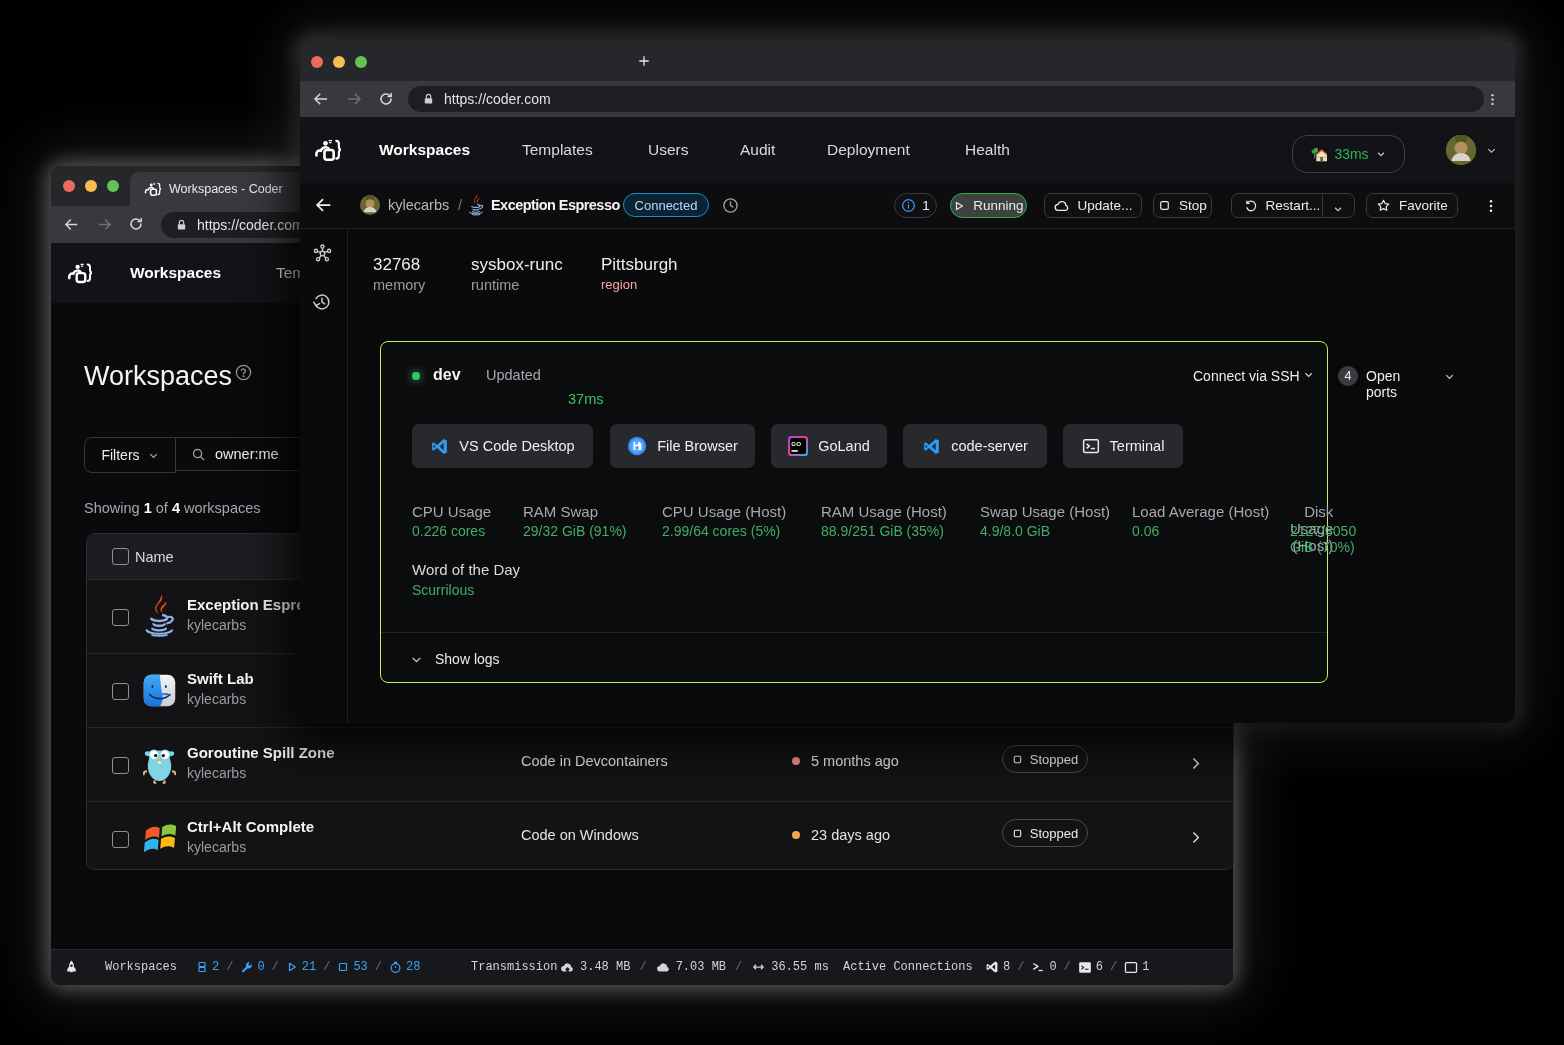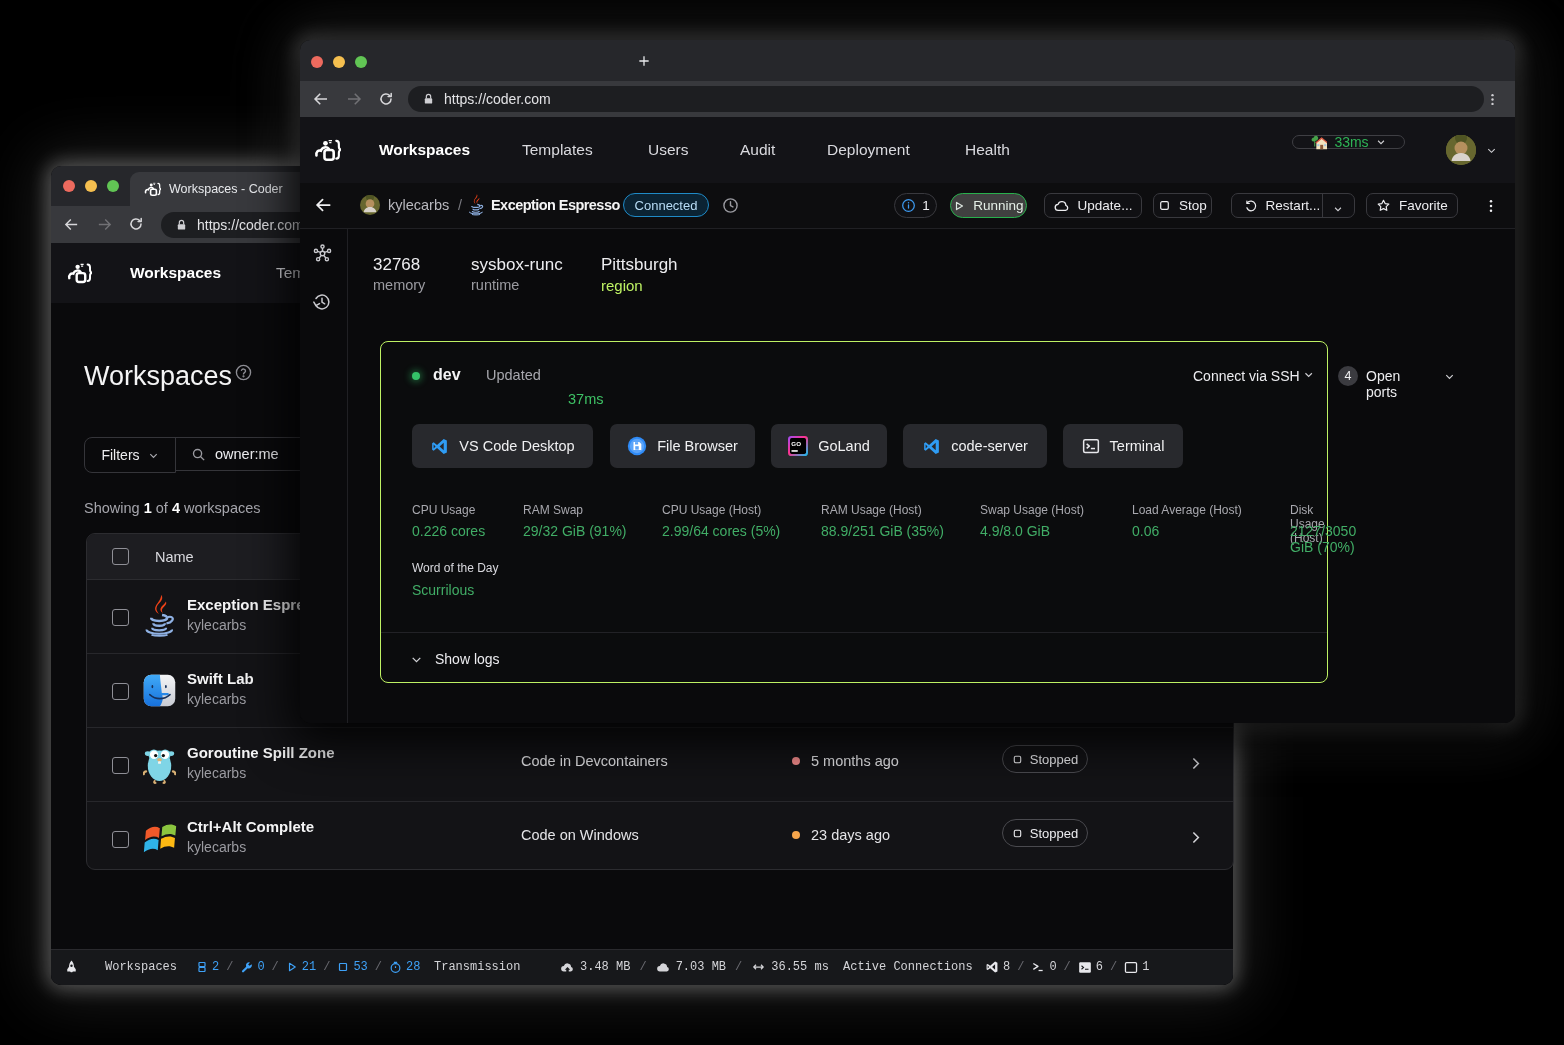--- a/index.html
+++ b/index.html
@@ -27,21 +27,21 @@
   .rname{position:absolute;left:100px;top:16px;color:#f4f4f5;font-size:15px;font-weight:700;}
   .rowner{position:absolute;left:100px;top:37px;color:#9b9ba1;font-size:14px;}
   .rcb{position:absolute;left:25px;top:29px;}
   .ricon{position:absolute;left:50px;top:14px;width:44px;height:44px;display:flex;align-items:center;justify-content:center;}
   .rtpl{position:absolute;left:434px;top:25px;color:#e4e4e7;font-size:14.5px;}
   .rdate{position:absolute;left:705px;top:25px;color:#e4e4e7;font-size:14.5px;display:flex;align-items:center;gap:11px;}
   .dot{width:8px;height:8px;border-radius:50%;display:inline-block;}
   .stopped{position:absolute;left:915px;top:17px;width:84px;height:26px;border:1px solid #4a4a4f;border-radius:14px;display:flex;align-items:center;justify-content:center;gap:7px;color:#ededf0;font-size:13px;}
   .rchev{position:absolute;left:1100px;top:27px;}
   .hbtn{position:absolute;top:10px;height:25px;border:1px solid #39393e;border-radius:7px;display:flex;align-items:center;justify-content:center;gap:8px;color:#ededf0;font-size:13.5px;box-sizing:border-box;background:#101013;}
-  .mlabel{color:#a8a8ae;font-size:12px;position:absolute;}
+  .mlabel{color:#a8a8ae;font-size:15px;position:absolute;text-align:right;}
   .mvalue{color:#41ad66;font-size:14px;position:absolute;}
   .appbtn{position:absolute;top:82px;height:44px;background:#28292d;border-radius:7px;display:flex;align-items:center;justify-content:center;gap:10px;color:#f0f0f2;font-size:14.5px;}
 </style></head>
 <body>
 
 <svg width="0" height="0" style="position:absolute">
     <defs>
 <g id="codermark" fill="none" stroke="#fff">
   <circle cx="10.2" cy="5.6" r="2.1" fill="#fff" stroke="none"></circle>
   <path d="M13 3.2h3M13.5 4.9h2" stroke-width="1.1"></path>
@@ -127,21 +127,21 @@
         <path d="M15.5 15.5L21 21"></path>
       </svg>
     owner:me
   </div>
 
   <div style="position:absolute;left:33px;top:334px;color:#a6a6ad;font-size:14.5px;">Showing <b style="color:#fff">1</b> of <b style="color:#fff">4</b> workspaces</div>
 
   <div style="position:absolute;left:35px;top:367px;width:1146px;height:335px;border:1px solid #2c2c30;border-radius:9px;overflow:hidden;background:#131316;">
     <div style="height:45px;background:#1d1d21;border-bottom:1px solid #2c2c30;display:flex;align-items:center;">
       <span class="cb" style="margin-left:25px;"></span>
-      <span style="margin-left:26px;color:#d9d9de;font-size:14.5px;">Name</span>
+      <span style="margin-left:6px;color:#d9d9de;font-size:14.5px;">Name</span>
     </div>
     <div class="trow" id="row1">
       <span class="cb rcb"></span>
       <span class="ricon">
           <svg width="35" height="44" viewBox="0 0 48 60">
             <use href="#javacup"></use>
           </svg>
         </span>
       <span class="rname">Exception Espresso</span>
       <span class="rowner">kylecarbs</span>
@@ -249,21 +249,21 @@
           <rect x="5" y="5" width="14" height="14" rx="1.5"></rect>
         </svg>
         <span>53</span>
       <span style="color:#6a6a70;margin:0 3px;">/</span>
       <svg width="13" height="13" viewBox="0 0 24 24" style="stroke:#3ea1f7;fill:none;stroke-width:2.2">
           <circle cx="12" cy="13" r="8"></circle>
           <path d="M12 9.5V13M9 2.5h6"></path>
         </svg>
         <span>28</span>
     </div>
-    <span style="position:absolute;left:383px;top:10px;">Transmission</span>
+    <span style="position:absolute;left:420px;top:10px;">Transmission</span>
     <div style="position:absolute;left:509px;top:10px;display:flex;align-items:center;gap:5px;">
       <svg width="15" height="13" viewBox="0 0 24 20" style="fill:#d4d4d8">
           <path d="M6.5 16.5a4.5 4.5 0 01-.4-9 6 6 0 0111.7 1.6 3.8 3.8 0 01-.4 7.4H14v-3h2.3L12 9l-4.3 4.5H10v3z"></path>
         </svg>
         <span>3.48 MB</span>
       <span style="color:#6a6a70;margin:0 4px;">/</span>
       <svg width="15" height="13" viewBox="0 0 24 20" style="fill:#d4d4d8">
           <path d="M6.5 16.5a4.5 4.5 0 01-.4-9 6 6 0 0111.7 1.6 3.8 3.8 0 01-.4 7.4z"></path>
         </svg>
         <span>7.03 MB</span>
@@ -339,21 +339,21 @@
   <div class="navbar" style="top:77px;height:66px;">
     <svg width="27" height="27" viewBox="0 0 24 24" style="position:absolute;left:14px;top:20px;">
         <use href="#codermark"></use>
       </svg>
     <div class="navitem active" style="left:79px;">Workspaces</div>
     <div class="navitem" style="left:222px;">Templates</div>
     <div class="navitem" style="left:348px;">Users</div>
     <div class="navitem" style="left:440px;">Audit</div>
     <div class="navitem" style="left:527px;">Deployment</div>
     <div class="navitem" style="left:665px;">Health</div>
-    <div style="position:absolute;left:992px;top:18px;width:113px;height:14px;border:1px solid #3f3f44;border-radius:15px;box-sizing:border-box;display:flex;align-items:center;justify-content:center;gap:7px;text-align:right;">
+    <div style="position:absolute;left:992px;top:18px;width:113px;height:38px;border:1px solid #3f3f44;border-radius:15px;box-sizing:border-box;display:flex;align-items:center;justify-content:center;gap:7px;text-align:right;">
       <svg width="16" height="15" viewBox="0 0 24 22">
           <path d="M3.5 9.5c-1.8 0-3-1.6-2.6-3.4C1.2 4.5 2.6 3.6 4 3.8 4.4 2 6 .8 7.7 1c2 .2 3.3 2 3 4-.2 1.9-1.7 3.2-3.5 3.2z" fill="#46a049"></path>
           <rect x="4.8" y="8" width="1.6" height="9" fill="#46a049"></rect>
           <path d="M8 10.5L16 4l8 6.5v10.5H8z" fill="#f3e3bd"></path>
           <path d="M6.5 11L16 3.2 25.5 11l-1.2 1.5L16 5.8l-8.3 6.7z" fill="#d8553f"></path>
           <rect x="13.8" y="14.5" width="4.4" height="6.5" fill="#8a5a38"></rect>
           <rect x="19.8" y="13.5" width="3" height="3" fill="#9ec8e8"></rect>
           <rect x="9.5" y="13.5" width="3" height="3" fill="#9ec8e8"></rect>
         </svg>
         <span style="color:#2eb456;font-size:14px;">33ms</span>
@@ -457,21 +457,21 @@
       <path d="M4.8 7.8a8.3 8.3 0 110 8.4" stroke-linecap="round"></path>
       <path d="M2.2 12.1l2.5 4.2 4.3-2.4" stroke-linecap="round" stroke-linejoin="round"></path>
       <path d="M12 7.6v4.6l3.2 2" stroke-linecap="round"></path>
     </svg>
 
   <div style="position:absolute;left:73px;top:215px;color:#ededf0;font-size:17px;">32768</div>
   <div style="position:absolute;left:73px;top:237px;color:#9b9ba1;font-size:14.5px;">memory</div>
   <div style="position:absolute;left:171px;top:215px;color:#ededf0;font-size:17px;">sysbox-runc</div>
   <div style="position:absolute;left:171px;top:237px;color:#9b9ba1;font-size:14.5px;">runtime</div>
   <div style="position:absolute;left:301px;top:215px;color:#ededf0;font-size:17px;">Pittsburgh</div>
-  <div style="position:absolute;left:301px;top:237px;color:#bef264;font-size:15px;">region</div>
+  <div style="position:absolute;left:301px;top:237px;color:#fca5a5;font-size:13px;">region</div>
 
   <div style="position:absolute;left:80px;top:301px;width:948px;height:342px;border:1px solid #bef264;border-radius:8px;background:#0b0c0d;box-sizing:border-box;" id="card">
     <i style="position:absolute;left:31px;top:30px;width:8px;height:8px;border-radius:50%;background:#34c368;box-shadow:0 0 7px 2px rgba(52,195,104,0.45);"></i>
     <span style="position:absolute;left:52px;top:24px;color:#f4f4f5;font-size:16px;font-weight:700;">dev</span>
     <span style="position:absolute;left:105px;top:25px;color:#a8a8ae;font-size:14.5px;">Updated</span>
     <span style="position:absolute;left:187px;top:25px;color:#3ec265;font-size:14.5px;margin-top:24px;">37ms</span>
     <span style="position:absolute;left:812px;top:26px;color:#ededf0;font-size:14px;">Connect via SSH</span>
     <svg width="11" height="11" viewBox="0 0 24 24" style="position:absolute;left:924px;top:29px;stroke:#cfcfd3;fill:none;stroke-width:2.6">
         <path d="M5 9l7 7-7 7" transform="rotate(90 12 12)"></path>
       </svg>

